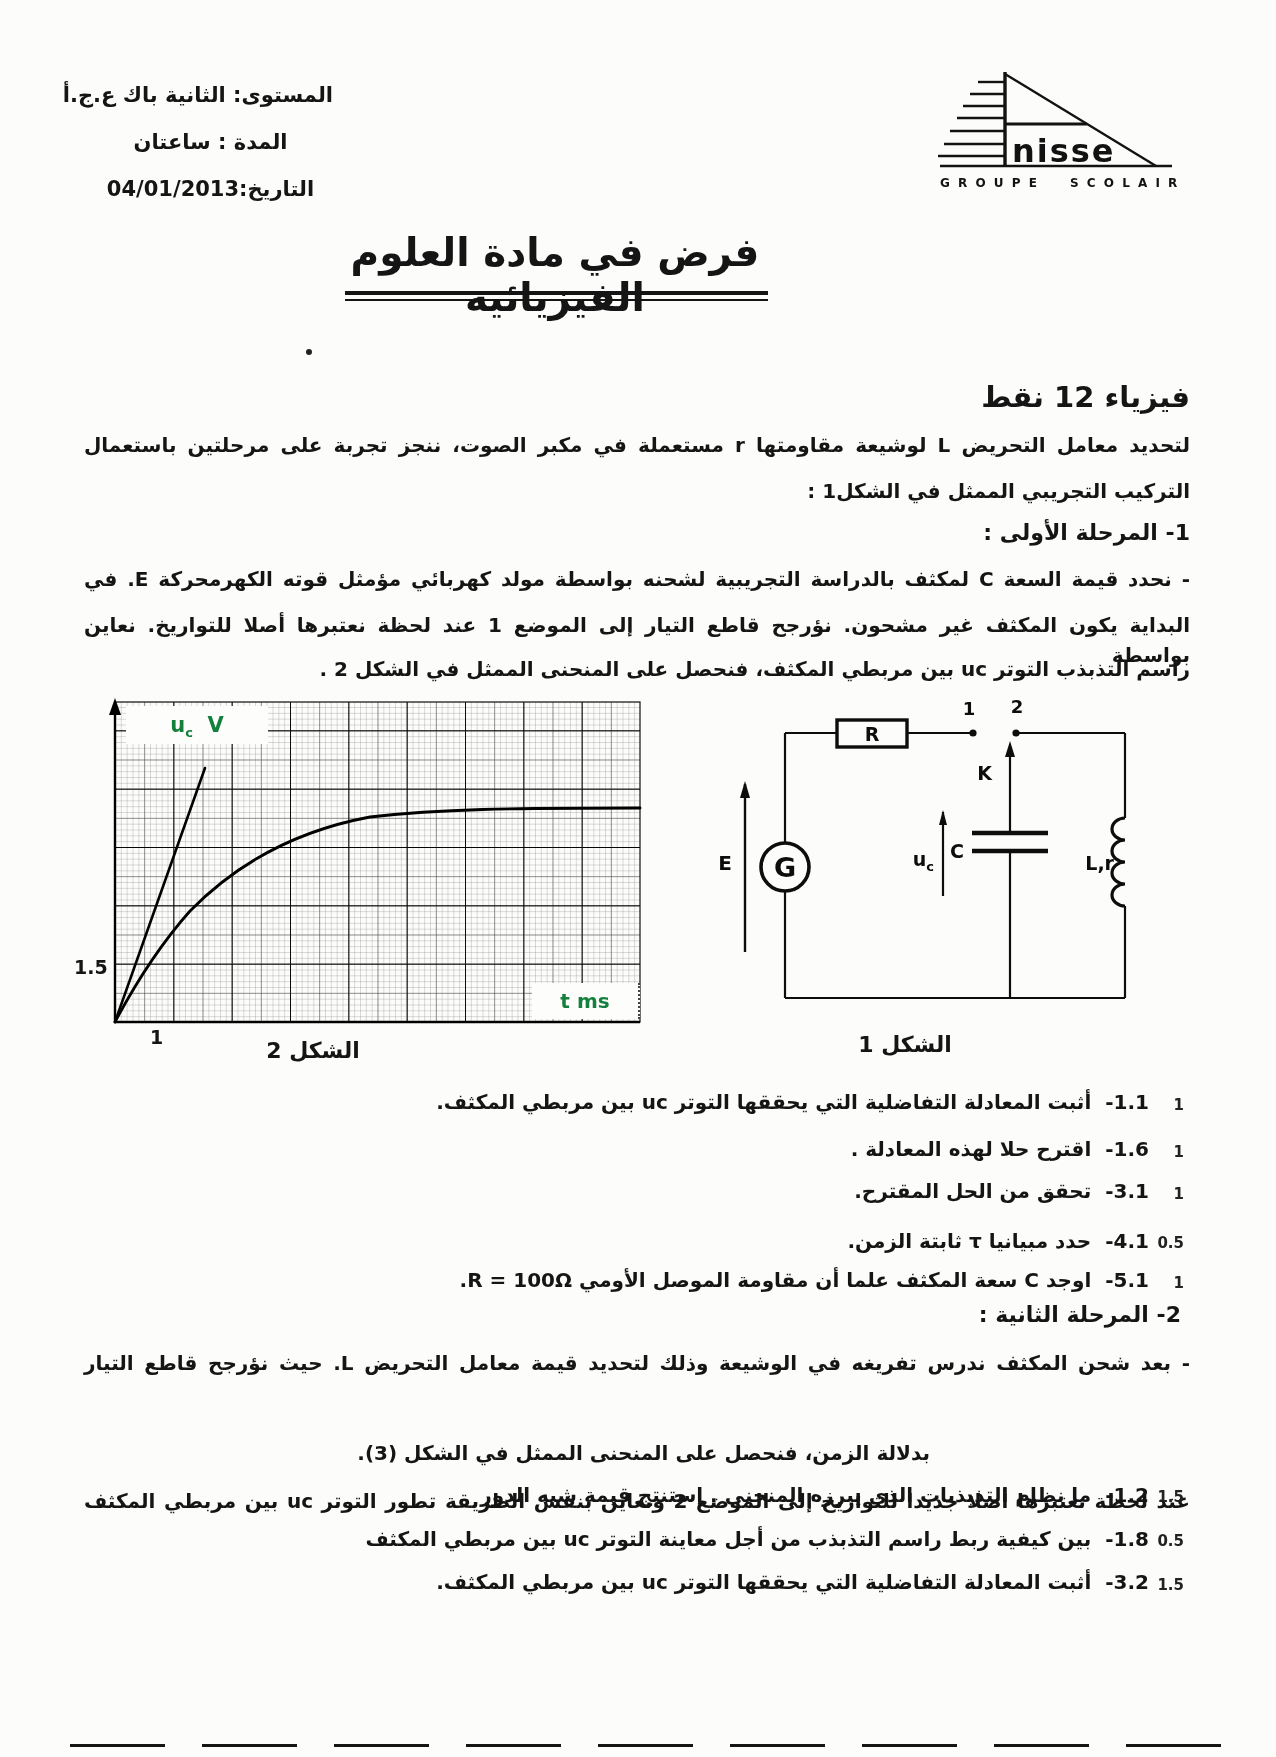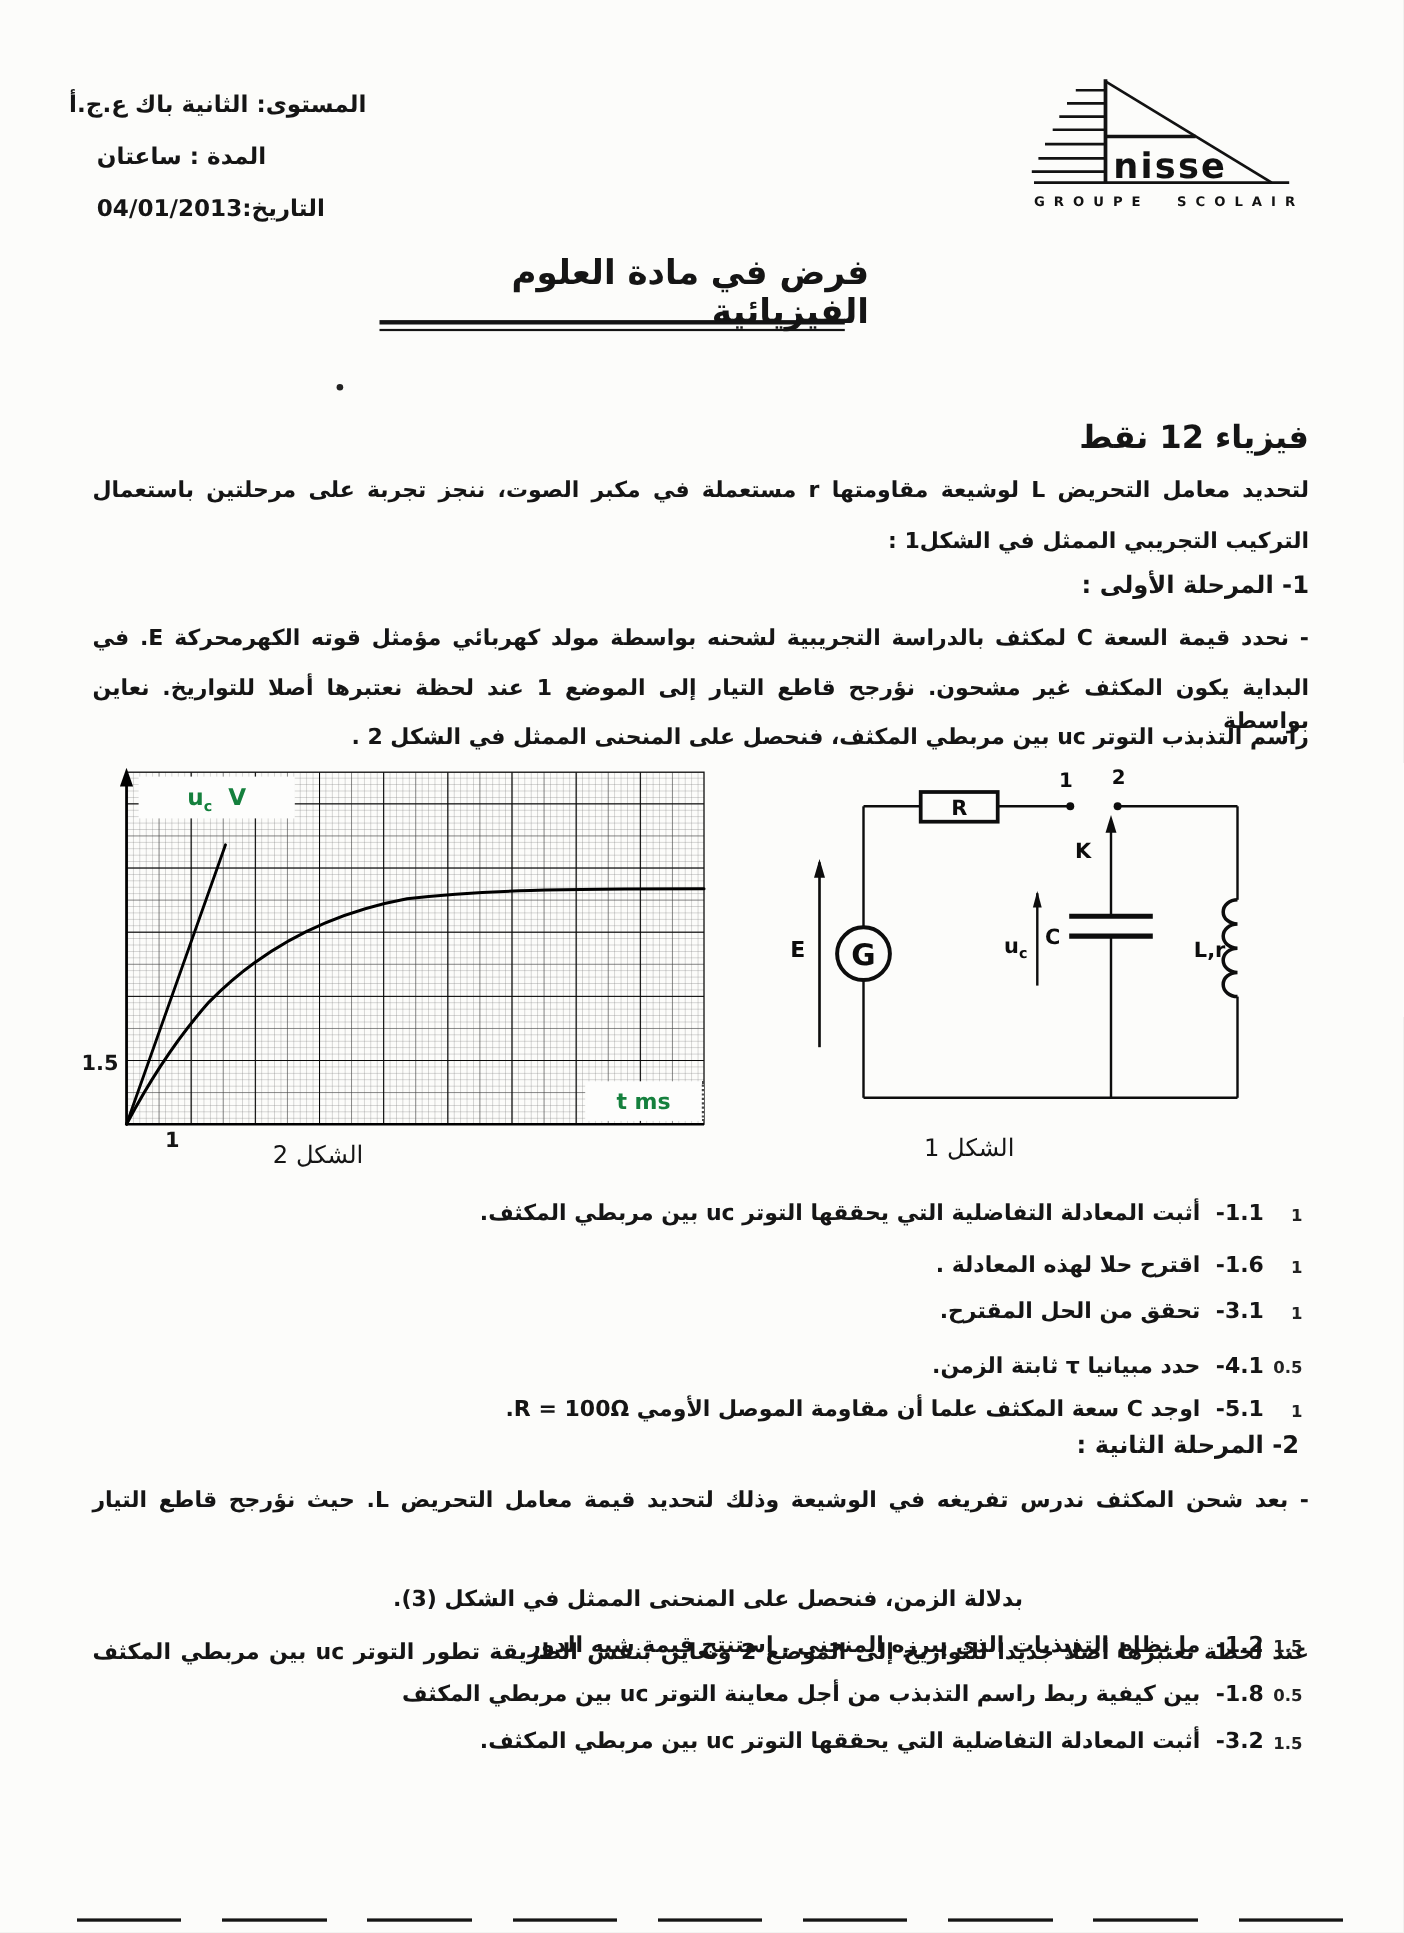--- a/index.html
+++ b/index.html
@@ -2,37 +2,37 @@
 <html lang="ar"><head>
 <meta charset="utf-8">
 <style>
   html,body{margin:0;padding:0;background:#e8e8e6;}
   .page{
     position:relative;width:1276px;height:1757px;margin:0 auto;
     background:#fcfcfa;color:#151515;overflow:hidden;
     font-family:"DejaVu Sans", sans-serif;
   }
   .abs{position:absolute;}
-  .ar{direction:rtl;text-align:left;white-space:nowrap;}
+  .ar{direction:rtl;text-align:center;white-space:nowrap;}
   .jline{
     position:absolute;right:86px;width:1106px;direction:rtl;
     text-align:justify;text-align-last:justify;
     font-size:20px;font-weight:700;line-height:30px;
   }
   .rline{
     position:absolute;direction:rtl;text-align:right;white-space:nowrap;
     font-size:20px;font-weight:700;line-height:30px;
   }
   .hdr{font-size:21px;font-weight:700;line-height:47px;}
   .sect-heading{font-size:22px;font-weight:800;}
   .qrow{position:absolute;right:127px;direction:rtl;white-space:nowrap;
         font-size:20px;font-weight:700;}
   .qrow .qnum{margin-left:14px;}
   .qmark{position:absolute;right:92px;font-size:15px;font-weight:700;color:#222;}
-  .fig-caption{font-size:22px;font-weight:400;width:130px;}
+  .fig-caption{font-size:22px;font-weight:700;text-align:center;width:130px;}
   .glabel{background:#fdfdfc;font-weight:800;color:#15803d;}
   .title-line{position:absolute;background:#141414;}
   .bottom-scan-line{
     position:absolute;left:70px;top:1744px;width:1175px;height:3px;
     background:repeating-linear-gradient(90deg,#151515 0 95px,rgba(0,0,0,0) 95px 132px);
   }
   sub{font-size:0.62em;}
 </style>
 </head>
 <body>
@@ -57,21 +57,21 @@
       <line x1="27" y1="52" x2="75" y2="52" stroke-width="2.4"></line>
       <line x1="20" y1="65" x2="75" y2="65" stroke-width="2.4"></line>
       <line x1="14" y1="78" x2="75" y2="78" stroke-width="2.4"></line>
       <line x1="8" y1="90" x2="75" y2="90" stroke-width="2.4"></line>
     </g>
     <text x="82" y="96" font-size="32" font-weight="bold" letter-spacing="2" fill="#121212">nisse</text>
     <text x="10" y="121" font-size="12" font-weight="bold" letter-spacing="2" fill="#121212">G R O U P E</text>
     <text x="140" y="121" font-size="12" font-weight="bold" letter-spacing="2" fill="#121212">S C O L A I R E</text>
   </svg>
 
-  <div class="abs" style="left:320px;top:230px;width:470px;font-size:31px;font-weight:800;direction:rtl;">فرض في مادة العلوم الفيزيائية</div>
+  <div class="abs" style="left:320px;top:230px;width:470px;text-align:center;font-size:39px;font-weight:800;direction:rtl;">فرض في مادة العلوم الفيزيائية</div>
   <div class="title-line" style="left:345px;top:291px;width:423px;height:4px;"></div>
   <div class="title-line" style="left:345px;top:299px;width:423px;height:2px;"></div>
 
   <div class="abs" style="left:306px;top:349px;width:6px;height:6px;background:#222;border-radius:50%;"></div>
 
   <div class="abs ar" style="right:86px;top:380px;font-size:29px;font-weight:800;">فيزياء  12 نقط</div>
 
   <div class="jline" style="top:430px;">لتحديد معامل التحريض L لوشيعة مقاومتها r مستعملة في مكبر الصوت، ننجز تجربة على مرحلتين باستعمال</div>
   <div class="rline" style="right:86px;top:476px;">التركيب التجريبي الممثل في الشكل1 :</div>
 

